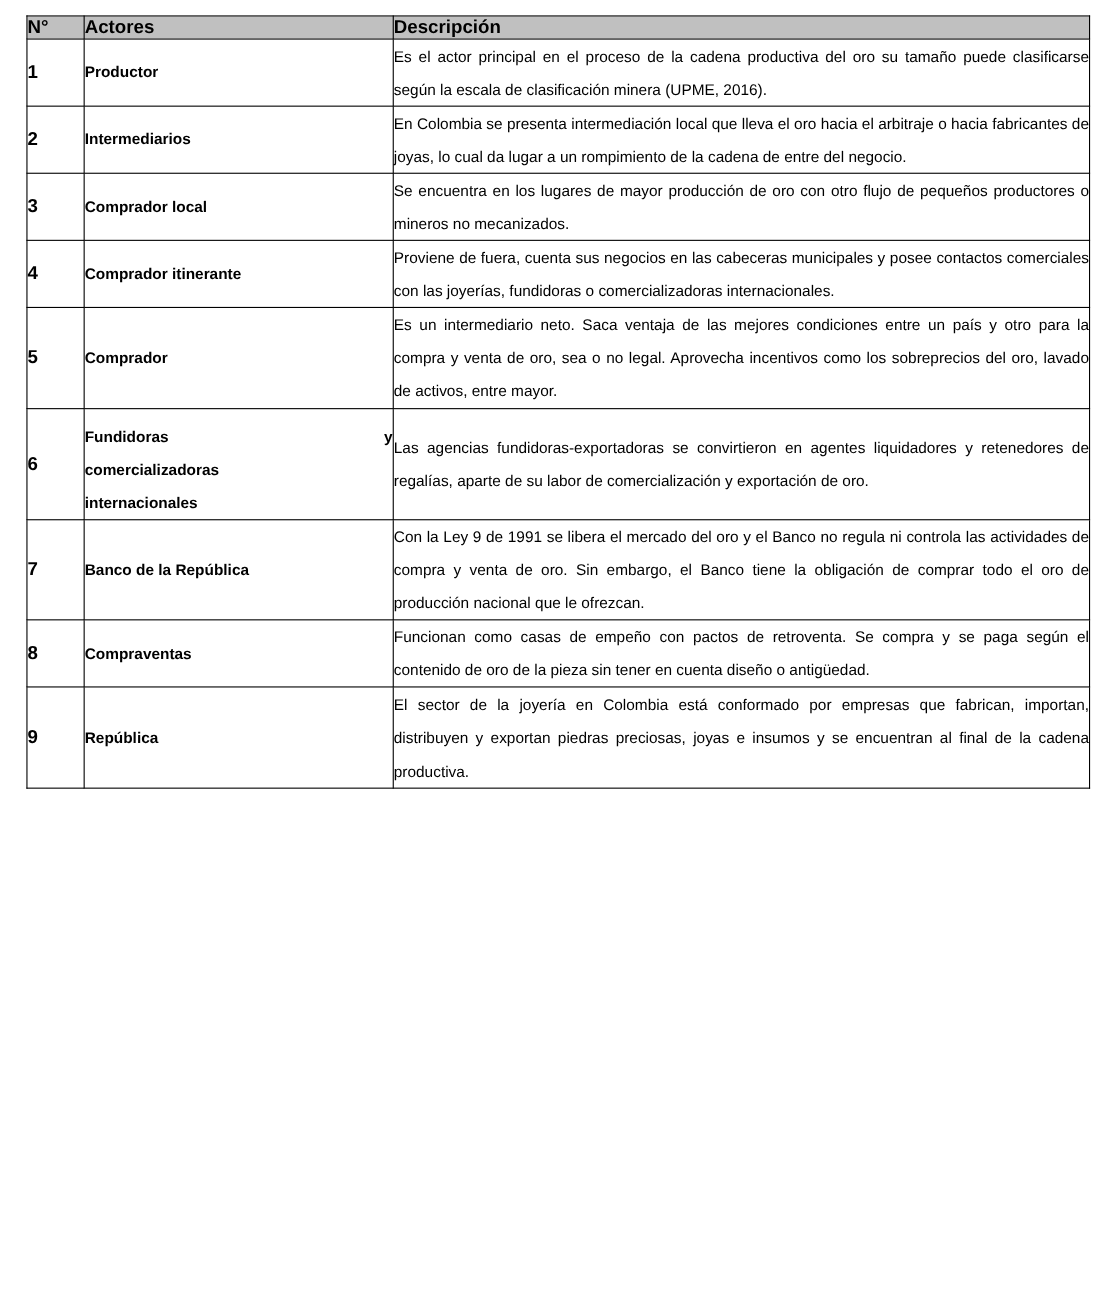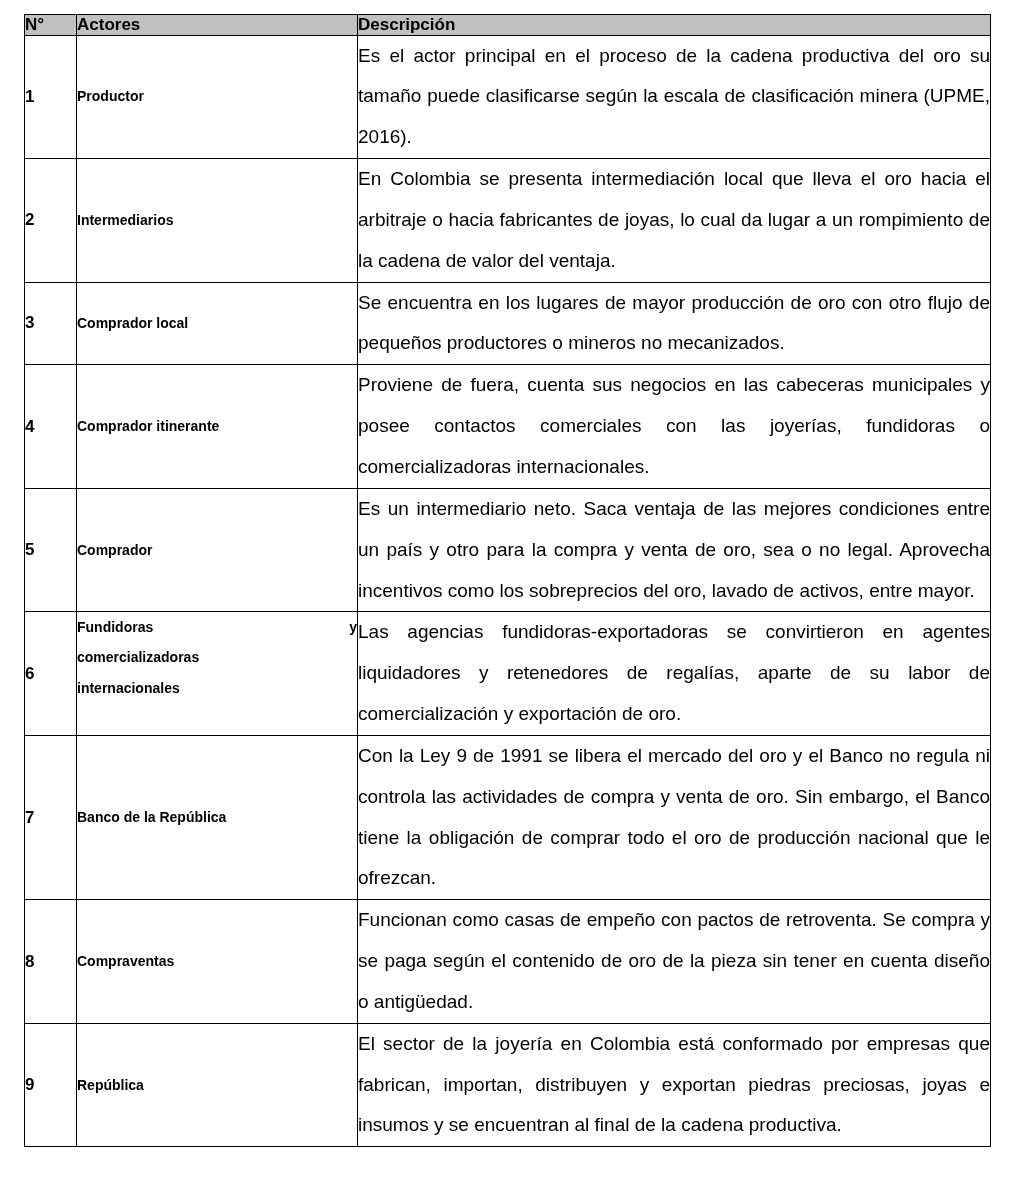--- a/index.html
+++ b/index.html
@@ -68,30 +68,31 @@
     font-size: 14px;
     font-weight: bold;
     padding: 6px 11px 6px 13px;
     vertical-align: middle;
     line-height: 2.05;
   }
   td.actor.wrapjust {
     text-align: justify;
     text-align-last: left;
     vertical-align: top;
+    padding-top: 10px;
     line-height: 2.15;
   }
   td.actor.wrapjust .just-line {
     display: block;
     text-align: justify;
     text-align-last: justify;
   }
 
   td.desc {
-    font-size: 19px;
+    font-size: 14px;
     font-weight: normal;
     text-align: justify;
     text-align-last: left;
     line-height: 2.15;
     padding: 6px 11px 8px 12px;
     vertical-align: top;
     hyphens: none;
   }
 </style>
 </head>
@@ -118,21 +119,21 @@
 
       <tr>
         <td class="num">1</td>
         <td class="actor">Productor</td>
         <td class="desc">Es el actor principal en el proceso de la cadena productiva del oro su tamaño puede clasificarse según la escala de clasificación minera (UPME, 2016).</td>
       </tr>
 
       <tr>
         <td class="num">2</td>
         <td class="actor">Intermediarios</td>
-        <td class="desc">En Colombia se presenta intermediación local que lleva el oro hacia el arbitraje o hacia fabricantes de joyas, lo cual da lugar a un rompimiento de la cadena de valor del ventaja.</td>
+        <td class="desc">En Colombia se presenta intermediación local que lleva el oro hacia el arbitraje o hacia fabricantes de joyas, lo cual da lugar a un rompimiento de la cadena de entre del negocio.</td>
       </tr>
 
       <tr>
         <td class="num">3</td>
         <td class="actor">Comprador local</td>
         <td class="desc">Se encuentra en los lugares de mayor producción de oro con otro flujo de pequeños productores o mineros no mecanizados.</td>
       </tr>
 
       <tr>
         <td class="num">4</td>

